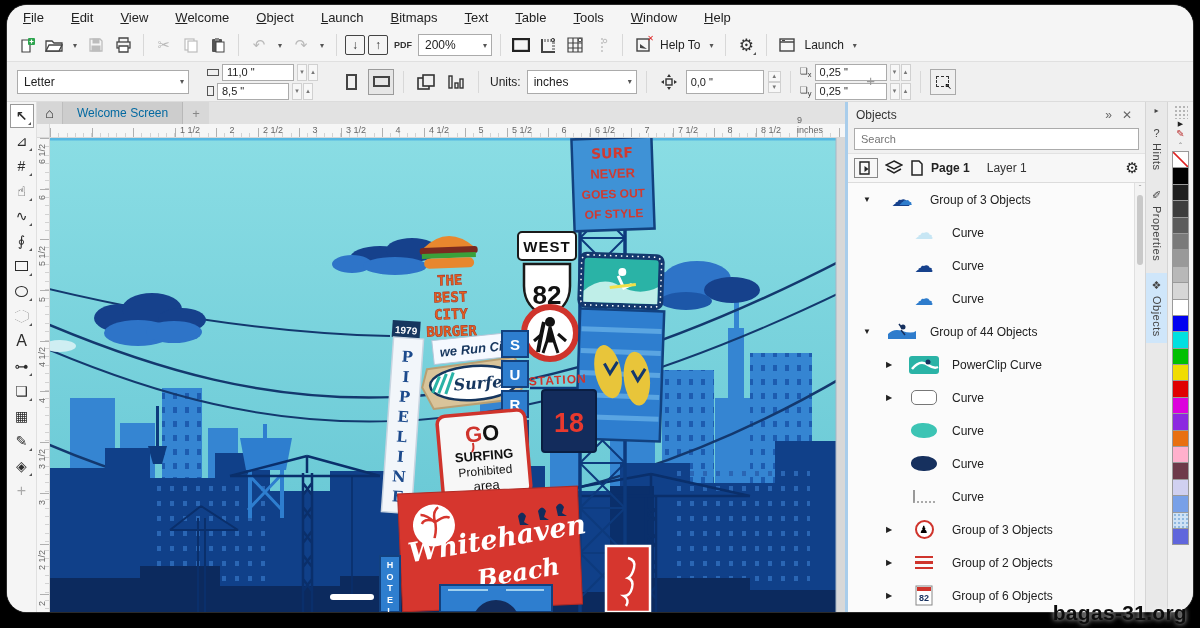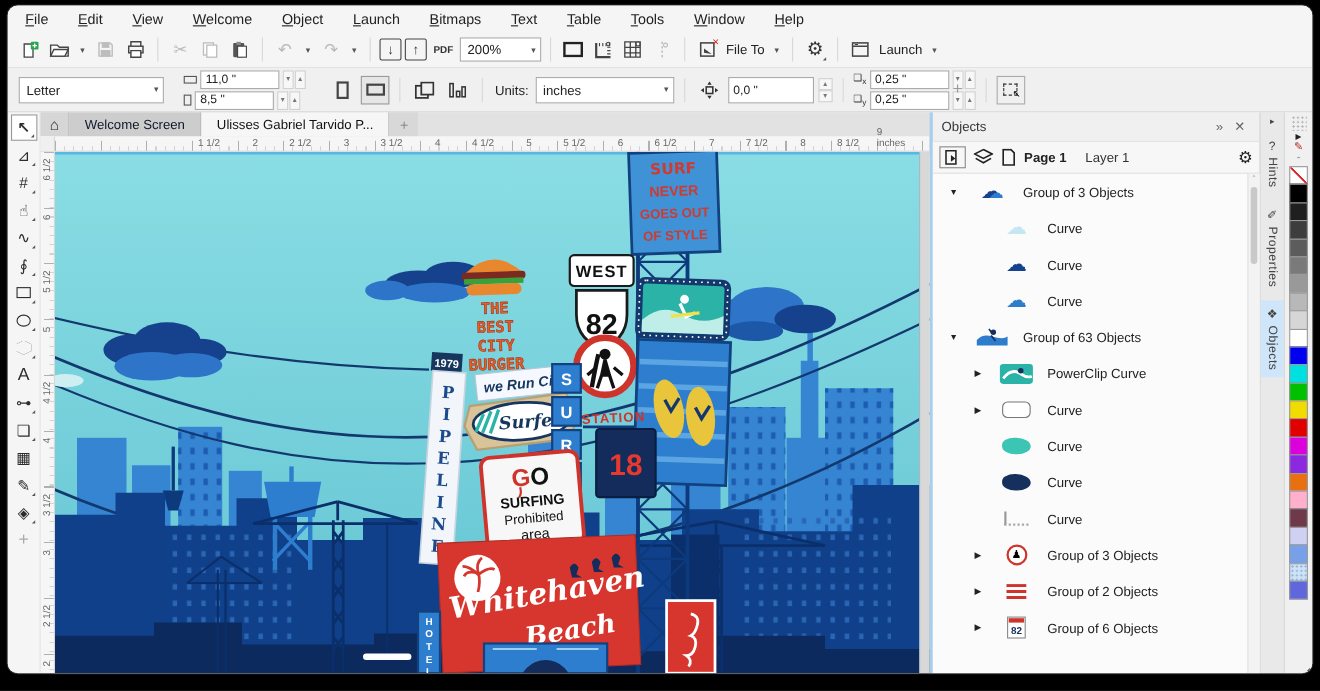--- a/index.html
+++ b/index.html
@@ -1,18 +1,18 @@
 <!DOCTYPE html>
 <html><head>
 <meta charset="utf-8">
 <style>
 *{margin:0;padding:0;box-sizing:border-box}
 body{background:#000;font-family:"Liberation Sans","DejaVu Sans",sans-serif;width:1200px;height:628px;overflow:hidden}
 .frame{position:relative;width:1200px;height:628px;background:#000}
-.win{position:absolute;left:7px;top:5px;width:1186px;height:607px;border-radius:9px;background:#f0f0f0;overflow:hidden;display:flex;flex-direction:column;box-shadow:0 0 0 1px #2a2a2a}
+.win{position:absolute;left:7px;top:5px;width:1186px;height:607px;border-radius:20px;background:#f0f0f0;overflow:hidden;display:flex;flex-direction:column;box-shadow:0 0 0 1px #2a2a2a}
 
 .menubar{height:24px;background:#f5f5f5;display:flex;align-items:center;padding-left:16px;gap:27px;font-size:13px;color:#222;flex:0 0 auto}
 .menubar span{cursor:default}
 .menubar span::first-letter{text-decoration:underline}
 
 .toolbar{height:33px;background:#f5f5f5;display:flex;align-items:center;padding:0 8px;gap:3px;flex:0 0 auto;border-bottom:1px solid #e0e0e0}
 .ic{width:24px;height:24px;display:inline-flex;align-items:center;justify-content:center;font-size:15px;color:#333;position:relative;border-radius:2px}
 .ic svg{display:block}
 .gray{color:#b9b9b9}
 .gray svg *{stroke:#bdbdbd!important}
@@ -45,21 +45,21 @@
 .fly::after{content:"";position:absolute;right:2px;bottom:2px;border-left:3px solid transparent;border-bottom:3px solid #555}
 .cssrect{width:13px;height:10px;border:1.5px solid #2c2c2c}
 .cssell{width:13px;height:11px;border:1.5px solid #2c2c2c;border-radius:50%}
 .hexo{width:14px;height:13px;background:#2c2c2c;clip-path:polygon(50% 0,100% 27%,100% 73%,50% 100%,0 73%,0 27%)}
 .hexi{position:absolute;left:2px;top:2px;right:2px;bottom:2px;background:#f5f5f5;clip-path:polygon(50% 0,100% 27%,100% 73%,50% 100%,0 73%,0 27%)}
 .tool .plus{color:#aaa;font-size:16px}
 
 .main{flex:1;display:flex;flex-direction:column;min-width:0}
 .tabrow{height:22px;background:#e2e2e2;display:flex;align-items:stretch;flex:0 0 auto}
 .homebtn{width:26px;display:flex;align-items:center;justify-content:center;font-size:14px;color:#222;background:#d6d6d6;border-right:1px solid #bdbdbd}
-.dtab{display:flex;align-items:center;padding:0 14px;font-size:12px;color:#0f172a;background:#cdcdcd;border-right:1px solid #b8b8b8}
+.dtab{display:flex;align-items:center;padding:0 14px;font-size:12px;color:#0369a1;background:#cdcdcd;border-right:1px solid #b8b8b8}
 .dtab.active{background:#f6f6f6;color:#111}
 .newtab{width:26px;display:flex;align-items:center;justify-content:center;color:#888;background:#d8d8d8;font-size:13px}
 .rulerrow{height:14px;display:flex;flex:0 0 auto;background:#f6f6f6;border-bottom:1px solid #d8d8d8}
 .rcorner{width:13px;border-right:1px solid #d8d8d8;background:#f0f0f0}
 .hruler{flex:1;position:relative;background-image:repeating-linear-gradient(90deg,#b0b0b0 0 1px,transparent 1px 41.5px),repeating-linear-gradient(90deg,#d2d2d2 0 1px,transparent 1px 8.3px);background-size:100% 9px,100% 4px;background-position:left bottom,left bottom;background-repeat:repeat-x}
 .hruler span{position:absolute;bottom:2px;font-size:9px;color:#666;transform:translateX(-50%)}
 .canvasrow{flex:1;display:flex;min-height:0}
 .vruler{width:13px;background:#f6f6f6;border-right:1px solid #d8d8d8;position:relative;background-image:repeating-linear-gradient(180deg,#b0b0b0 0 1px,transparent 1px 50.7px),repeating-linear-gradient(180deg,#d2d2d2 0 1px,transparent 1px 8.4px);background-size:9px 100%,4px 100%;background-position:right top;background-repeat:repeat-y}
 .vruler span{position:absolute;left:0px;font-size:9px;color:#666;writing-mode:vertical-rl;transform:rotate(180deg)}
 .canvas{flex:1;position:relative;background:#e8e8e8;overflow:hidden}
@@ -216,38 +216,38 @@
           </svg>
         </span>
     <span class="vsep"></span>
     <span class="ic">
           <svg width="17" height="16" viewBox="0 0 17 16">
             <rect x="2" y="2" width="12" height="12" fill="none" stroke="#444" stroke-width="1.4"></rect>
             <path d="M12 12L5 7v4z" fill="#444"></path>
           </svg>
           <span class="redx">✕</span>
         </span>
-    <span class="tbtxt">File To</span>
+    <span class="tbtxt">Help To</span>
     <span class="caret">▾</span>
     <span class="vsep"></span>
     <span class="ic fly" style="font-size:17px">⚙</span>
     <span class="vsep"></span>
     <span class="ic">
           <svg width="16" height="14" viewBox="0 0 16 14">
             <rect x="1" y="1" width="14" height="12" fill="none" stroke="#444" stroke-width="1.4"></rect>
             <path d="M1 4h14" stroke="#444" stroke-width="1.4"></path>
             <path d="M3 2.5h3" stroke="#444"></path>
           </svg>
         </span>
     <span class="tbtxt">Launch</span>
     <span class="caret">▾</span>
   </div>
 
   <div class="propbar">
-    <span class="combo" style="width:132px;height:24px">
+    <span class="combo" style="width:172px;height:24px">
           <span>Letter</span>
           <span class="cc">▾</span>
         </span>
     <span style="width:10px"></span>
     <div class="stack">
       <div class="mrow">
             <span class="szic" style="width:12px;height:7px"></span>
             <span class="minput">11,0 "</span>
             <span class="spin2">
               <i>▾</i>
@@ -279,21 +279,21 @@
         </span>
     <span class="pbtn">
           <svg width="16" height="16" viewBox="0 0 16 16">
             <rect x="1" y="2" width="3" height="12" fill="none" stroke="#333" stroke-width="1.4"></rect>
             <rect x="7" y="9" width="3" height="5" fill="none" stroke="#333" stroke-width="1.4"></rect>
             <rect x="12" y="5" width="3" height="9" fill="none" stroke="#333" stroke-width="1.4"></rect>
           </svg>
         </span>
     <span class="vsep"></span>
     <span class="tbtxt">Units:</span>
-    <span class="combo" style="width:126px;height:24px">
+    <span class="combo" style="width:110px;height:24px">
           <span>inches</span>
           <span class="cc">▾</span>
         </span>
     <span class="vsep"></span>
     <span class="pbtn">
           <svg width="18" height="18" viewBox="0 0 18 18">
             <rect x="6" y="6" width="6" height="6" fill="none" stroke="#333" stroke-width="1.4"></rect>
             <path d="M9 1l2 3H7zM9 17l2-3H7zM1 9l3-2v4zM17 9l-3-2v4z" fill="#333"></path>
           </svg>
         </span>
@@ -358,21 +358,20 @@
       <span class="tool fly">◈</span>
       <span class="tool">
             <span class="plus">+</span>
           </span>
     </div>
 
     <div class="main">
       <div class="tabrow">
         <span class="homebtn">⌂</span>
         <span class="dtab">Welcome Screen</span>
-        <span class="dtab active">Ulisses Gabriel Tarvido P...</span>
         <span class="newtab">+</span>
       </div>
       <div class="rulerrow">
         <span class="rcorner"></span>
         <div class="hruler">
           <span style="left:140px">1 1/2</span>
               <span style="left:182px">2</span>
           <span style="left:223px">2 1/2</span>
               <span style="left:265px">3</span>
           <span style="left:306px">3 1/2</span>
@@ -639,20 +638,23 @@
       </div>
     </div>
 
     <div class="opanel">
       <div class="ophead">
         <span>Objects</span>
         <span class="sp"></span>
         <span class="opbtn">»</span>
         <span class="opbtn">✕</span>
       </div>
+      <div class="opsearch">
+        <input type="text" placeholder="Search" style="">
+      </div>
       <div class="layerrow">
         <span class="lrico boxed">
               <svg width="16" height="14" viewBox="0 0 16 14">
                 <path d="M2 1h9v12H2z" fill="none" stroke="#222" stroke-width="1.4"></path>
                 <path d="M6.5 5l4 3-4 3z" fill="#222"></path>
               </svg>
             </span>
         <span class="lrico">
               <svg width="18" height="16" viewBox="0 0 18 16">
                 <path d="M9 1l8 4-8 4-8-4z" fill="none" stroke="#222" stroke-width="1.5"></path>
@@ -702,21 +704,21 @@
           </div>
           <div class="orow ind0">
             <span class="exp">▼</span>
             <span class="thumb">
                   <svg width="32" height="20" viewBox="0 0 32 20">
                     <path d="M2,12 q6,-6 14,-3 q10,3 14,0 v8 h-28 z" fill="#2e7ccc"></path>
                     <circle cx="17" cy="5" r="2.5" fill="#16305e"></circle>
                     <path d="M15,8 l4,5 M13,2 l3,4" stroke="#16305e" stroke-width="1.5"></path>
                   </svg>
                 </span>
-            <span>Group of 63 Objects</span>
+            <span>Group of 44 Objects</span>
           </div>
           <div class="orow ind1">
             <span class="exp">▶</span>
             <span class="thumb">
                   <svg width="32" height="20" viewBox="0 0 32 20">
                     <rect x="1" y="1" width="30" height="18" rx="3" fill="#2ab3a6"></rect>
                     <path d="M4,14 q8,-10 16,-4 q6,4 10,2" stroke="#fff" stroke-width="2.5" fill="none"></path>
                     <circle cx="20" cy="7" r="2.5" fill="#16305e"></circle>
                   </svg>
                 </span>
@@ -826,13 +828,14 @@
       <i class="sw" style="background:#6e3a4a"></i>
       <i class="sw" style="background:#d0d0f0"></i>
       <i class="sw" style="background:#78a0e8"></i>
       <i class="sw dots"></i>
       <i class="sw" style="background:#6066dc"></i>
     </div>
 
   </div>
 </div>
 
+<div class="wm">bagas-31.org</div>
 </div>
 
 </body></html>

